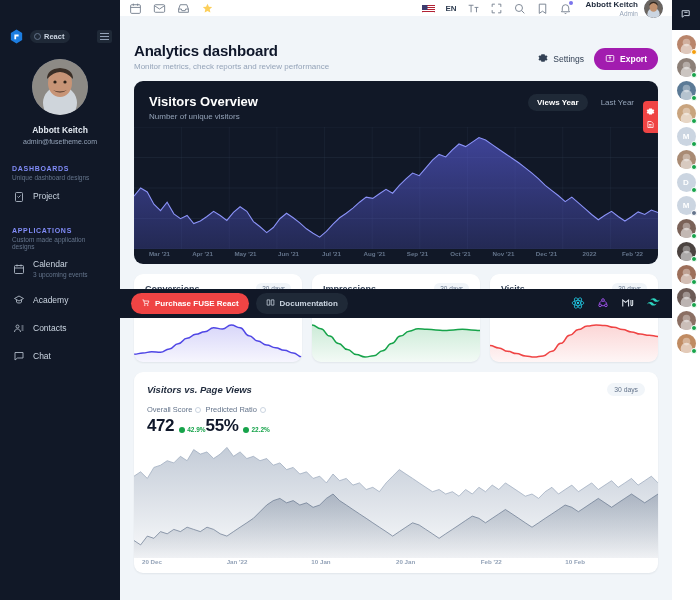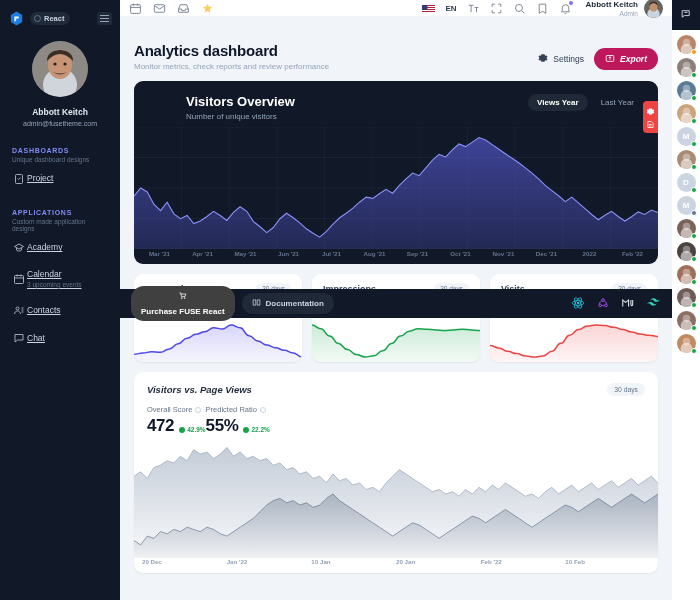--- a/index.html
+++ b/index.html
@@ -11,21 +11,21 @@
     color: #1e293b;
     position: relative;
   }
 
   
   #sidebar {
     position: absolute; left: 0; top: 0; width: 120px; height: 600px;
     background: #111827; color: #fff; z-index: 5;
     display: flex; flex-direction: column;
   }
-  .sb-top { display: flex; align-items: center; padding: 10px 8px 6px 8px; gap: 5px; }
+  .sb-top { display: flex; align-items: center; padding: 10px 8px 6px 8px; gap: 5px; margin-top: 18px; }
   .logo-mark { width: 17px; height: 17px; flex: 0 0 auto; }
   .react-chip {
     display: inline-flex; align-items: center; gap: 3px;
     background: #1f2937; border-radius: 9px; padding: 2px 6px 2px 4px;
     font-size: 7.5px; color: #cbd5e1; font-weight: 600;
   }
   .react-chip .rdot { width:7px;height:7px;border-radius:50%;border:1.2px solid #64748b; display:inline-block;}
   .sb-burger { margin-left: auto; width: 15px; height: 13px; background:#1f2937; border-radius:2px;
     display:flex;flex-direction:column;justify-content:center;align-items:center;gap:2px;}
   .sb-burger i { display:block; width:9px;height:1.2px;background:#94a3b8; }
@@ -33,23 +33,23 @@
   .sb-user { display:flex; flex-direction:column; align-items:center; padding: 8px 0 14px 0; }
   .avatar-lg { width: 56px; height: 56px; border-radius: 50%; overflow:hidden; background:#6b7280; position:relative;}
   .sb-name { margin-top: 10px; font-size: 8.5px; font-weight: 700; color:#e2e8f0; }
   .sb-mail { margin-top: 3px; font-size: 7px; color:#94a3b8; }
 
   .sb-sec { padding: 6px 12px 2px 12px; }
   .sb-sec-title { font-size: 7px; font-weight: 700; letter-spacing: .7px; color:#818cf8; }
   .sb-sec-sub { font-size: 6.5px; color:#64748b; margin-top:2px; }
 
   .sb-item {
-    display:flex; align-items:center; gap:2px;
+    display:flex; align-items:center; gap:8px;
     margin: 2px 6px; padding: 6px 7px; border-radius: 5px;
-    color:#cbd5e1; font-size: 8.5px; cursor:pointer;text-decoration:underline;
+    color:#cbd5e1; font-size: 8.5px; cursor:pointer;
   }
   .sb-item.active { background:#1e293b; color:#fff; }
   .sb-item .ic { width:12px;height:12px;flex:0 0 auto;opacity:.85;}
   .sb-item .txt { line-height:1.1; }
   .sb-item .sub { font-size:6.5px; color:#64748b; margin-top:2px; }
 
   
   #topbar {
     position:absolute; left:120px; top:0; width: 552px; height: 16px;
     background:#fff; display:flex; align-items:center; padding: 2px 9px;
@@ -68,29 +68,29 @@
   .avatar-sm { width:19px;height:19px;border-radius:50%;overflow:hidden;background:#9ca3af;}
 
   
   #main { position:absolute; left:120px; top:30px; width:552px; height:570px; overflow:hidden; }
   .page-head { display:flex; align-items:flex-start; padding: 12px 14px 10px 14px; }
   .page-title { font-size: 15px; font-weight: 700; color:#0f172a; letter-spacing:-.2px;}
   .page-sub { font-size: 8px; color:#94a3b8; margin-top: 3px;}
   .head-actions { margin-left:auto; display:flex; align-items:center; gap:10px; padding-top:6px;}
   .btn-settings { display:flex;align-items:center;gap:5px; font-size:8.5px; color:#334155; font-weight:500; cursor:pointer;}
   .btn-export {
-    display:flex;align-items:center;gap:5px; background:#be185d; color:#fff;
-    font-size:8.5px; font-weight:600; padding: 5px 11px; border-radius: 13px; cursor:pointer;font-style:italic;
+    display:flex;align-items:center;gap:5px; background:#a21caf; color:#fff;
+    font-size:8.5px; font-weight:600; padding: 5px 11px; border-radius: 13px; cursor:pointer;
   }
 
   .cards { padding: 0 14px; }
 
   
   .card-dark { background:#111827; border-radius:9px; overflow:hidden; position:relative; }
-  .vo-head { display:flex; align-items:flex-start; padding: 13px 15px 6px 15px; margin-left: 37px;}
+  .vo-head { display:flex; align-items:flex-start; padding: 13px 15px 6px 15px;}
   .vo-title { font-size: 13px; font-weight:700; color:#fff; }
   .vo-sub { font-size: 8px; color:#94a3b8; margin-top:3px;}
   .vo-toggle { margin-left:auto; display:flex; align-items:center; gap:4px;}
   .tgl { font-size: 8px; padding: 4px 9px; border-radius: 11px; color:#94a3b8; cursor:pointer;}
   .tgl.on { background:#1f2937; color:#fff; font-weight:600;}
   .vo-chart { height: 122px; position:relative; }
   .vo-axis { display:flex; padding: 1px 4px 7px 4px; }
   .vo-axis span { flex:1; text-align:center; font-size: 6.2px; color:#64748b; font-weight:600;}
 
   .side-fab {
@@ -132,21 +132,21 @@
 
   
   #promo {
     position:absolute; left:120px; top:289px; width: 552px; height: 29px;
     background:#111827; display:flex; align-items:center; padding: 0 11px; z-index: 20;
   }
   .promo-btn {
     display:flex; align-items:center; gap:5px; font-size:8px; font-weight:600;
     padding: 5px 10px; border-radius: 13px; cursor:pointer;
   }
-  .promo-btn.primary { background:#404040; color:#fff;flex-direction:column; }
+  .promo-btn.primary { background:#ef4444; color:#fff; }
   .promo-btn.ghost { background:#1f2937; color:#cbd5e1; margin-left:7px;}
   .promo-right { margin-left:auto; display:flex; align-items:center; gap: 11px;}
 
   
   #rail {
     position:absolute; right:0; top:0; width:28px; height:600px;
     background:#fff; z-index:4; display:flex; flex-direction:column; align-items:center;
   }
   .rail-top { width:28px; height:30px; background:#111827; display:flex; align-items:center; justify-content:center;}
   .rail-list { padding-top:5px; display:flex; flex-direction:column; gap:4px; align-items:center;}
@@ -215,37 +215,37 @@
     <span class="txt">Project</span>
   </div>
 
   <div class="sb-sec" style="margin-top:10px">
     <div class="sb-sec-title">APPLICATIONS</div>
     <div class="sb-sec-sub">Custom made application designs</div>
   </div>
   <div class="sb-item">
     <span class="ic">
       <svg viewBox="0 0 24 24" width="12" height="12" fill="none" stroke="#cbd5e1" stroke-width="1.8">
-        <path d="M3 9l9-5 9 5-9 5z"></path>
-          <path d="M7 12v4c0 1 2.2 2 5 2s5-1 5-2v-4"></path>
-      </svg>
-    </span>
-    <span class="txt">Academy</span>
+        <rect x="3" y="5" width="18" height="16" rx="2"></rect>
+          <path d="M3 10h18M8 3v4M16 3v4"></path>
+      </svg>
+    </span>
+    <span class="txt">
+      <span>Calendar</span>
+      <span class="sub" style="display:block">3 upcoming events</span>
+    </span>
   </div>
   <div class="sb-item">
     <span class="ic">
       <svg viewBox="0 0 24 24" width="12" height="12" fill="none" stroke="#cbd5e1" stroke-width="1.8">
-        <rect x="3" y="5" width="18" height="16" rx="2"></rect>
-          <path d="M3 10h18M8 3v4M16 3v4"></path>
-      </svg>
-    </span>
-    <span class="txt">
-      <span>Calendar</span>
-      <span class="sub" style="display:block">3 upcoming events</span>
-    </span>
+        <path d="M3 9l9-5 9 5-9 5z"></path>
+          <path d="M7 12v4c0 1 2.2 2 5 2s5-1 5-2v-4"></path>
+      </svg>
+    </span>
+    <span class="txt">Academy</span>
   </div>
   <div class="sb-item">
     <span class="ic">
       <svg viewBox="0 0 24 24" width="12" height="12" fill="none" stroke="#cbd5e1" stroke-width="1.8">
         <circle cx="9" cy="9" r="3"></circle>
           <path d="M3 20c0-3.3 2.7-6 6-6s6 2.7 6 6"></path>
           <path d="M17 8h4M17 12h4M17 16h4"></path>
       </svg>
     </span>
     <span class="txt">Contacts</span>

